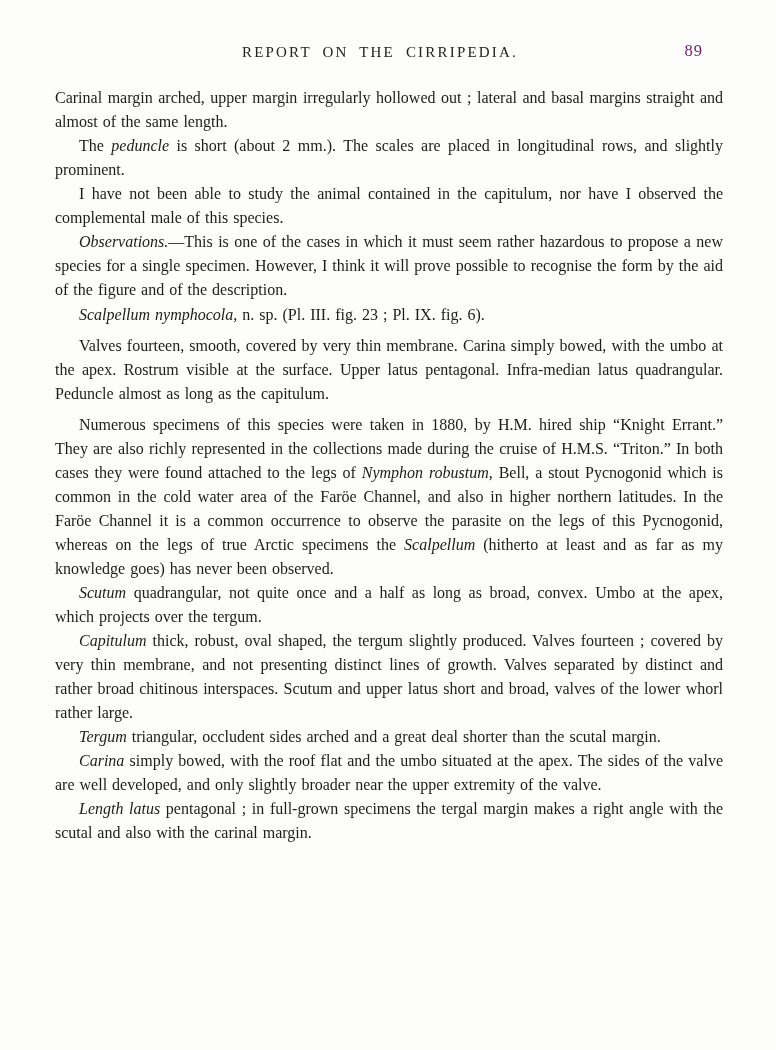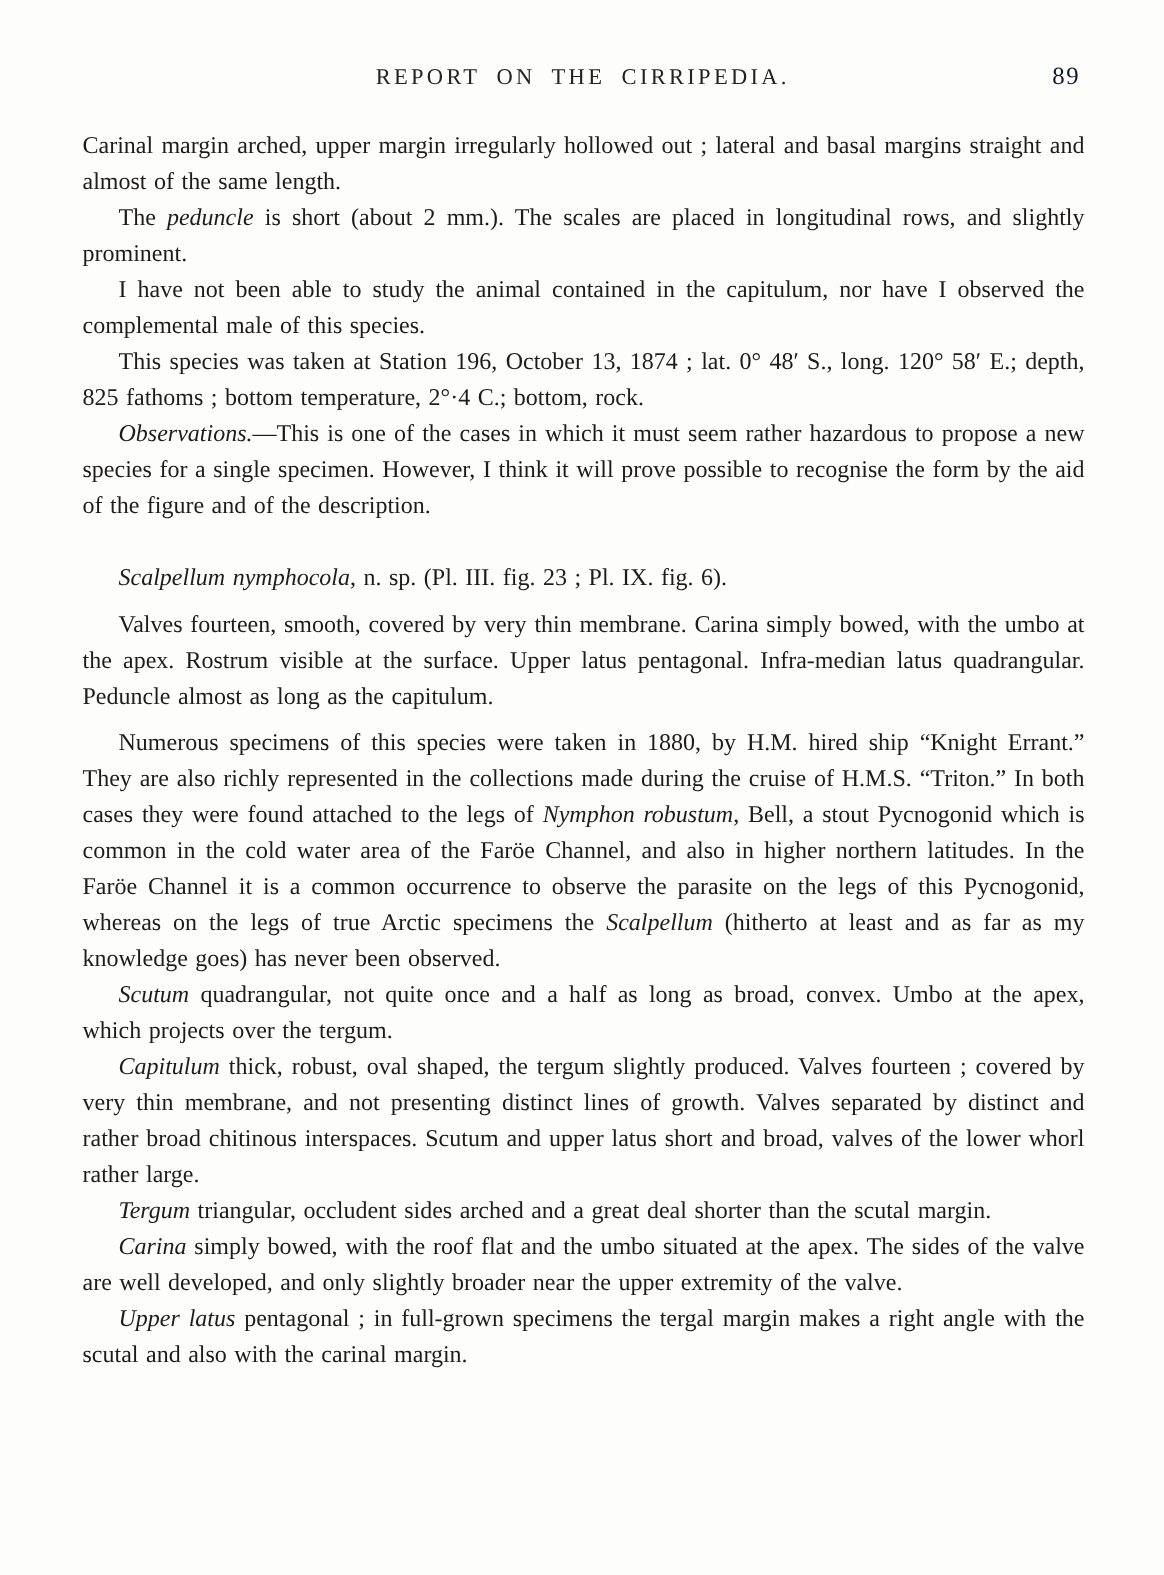--- a/index.html
+++ b/index.html
@@ -14,78 +14,77 @@
     margin: 0 auto;
     background: #fdfdfc;
     color: #1d1c1a;
     font-family: "Liberation Serif", "DejaVu Serif", serif;
     overflow: hidden;
   }
   .running-head {
     position: absolute;
     top: 44px;
     left: 55px;
-    right: 54px;
+    right: 71px;
     height: 22px;
   }
   .head-title {
     position: absolute;
     left: 0;
     right: 0;
     top: 0;
     text-align: center;
     font-size: 15px;
     letter-spacing: 2.2px;
     word-spacing: 5px;
     color: #242220;
   }
   .page-number {
     position: absolute;
     right: 2px;
     top: -3px;
     font-size: 16.5px;
     letter-spacing: 1px;
-    color: #0f172a;
+    color: #701a75;
   }
   .body-text {
     position: absolute;
     left: 55px;
     top: 86px;
     width: 668px;
   }
   .body-text p {
     margin: 0;
     font-size: 16px;
     line-height: 24px;
     text-align: justify;
     word-spacing: 1px;
   }
   .body-text p.indent { text-indent: 24px; }
   .body-text p.space-small  { margin-top: 7px; }
-  .body-text p.space-medium { margin-top: 24px; }
+  .body-text p.space-medium { margin-top: 1px; }
   .body-text p.species-heading { text-align: left; }
   .body-text em { font-style: italic; }
 </style>
 </head>
 <body>
 
 <div class="page">
   <header class="running-head">
     <span class="head-title">REPORT ON THE CIRRIPEDIA.</span>
     <span class="page-number">89</span>
   </header>
 
   <main class="body-text">
       <p class=""><span>Carinal margin arched, upper margin irregularly hollowed out ; lateral and basal margins straight and almost of the same length.</span></p>
       <p class="indent"><span>The </span><em>peduncle</em><span> is short (about 2 mm.).  The scales are placed in longitudinal rows, and slightly prominent.</span></p>
       <p class="indent"><span>I have not been able to study the animal contained in the capitulum, nor have I observed the complemental male of this species.</span></p>
-      <p class="indent"><span>This species was taken at Station 196, October 13, 1874 ; lat. 0° 48′ S., long. 120° 58′ E.; depth, 825 fathoms ; bottom temperature, 2°·4 C.; bottom, rock.</span></p>
       <p class="indent"><em>Observations.</em><span>—This is one of the cases in which it must seem rather hazardous to propose a new species for a single specimen.  However, I think it will prove possible to recognise the form by the aid of the figure and of the description.</span></p>
       <p class="indent space-medium species-heading"><em>Scalpellum nymphocola</em><span>, n. sp. (Pl. III. fig. 23 ; Pl. IX. fig. 6).</span></p>
       <p class="indent space-small"><span>Valves fourteen, smooth, covered by very thin membrane.  Carina simply bowed, with the umbo at the apex.  Rostrum visible at the surface.  Upper latus pentagonal.  Infra-median latus quadrangular.  Peduncle almost as long as the capitulum.</span></p>
       <p class="indent space-small"><span>Numerous specimens of this species were taken in 1880, by H.M. hired ship “Knight Errant.”  They are also richly represented in the collections made during the cruise of H.M.S. “Triton.”  In both cases they were found attached to the legs of </span><em>Nymphon robustum</em><span>, Bell, a stout Pycnogonid which is common in the cold water area of the Faröe Channel, and also in higher northern latitudes.  In the Faröe Channel it is a common occurrence to observe the parasite on the legs of this Pycnogonid, whereas on the legs of true Arctic specimens the </span><em>Scalpellum</em><span> (hitherto at least and as far as my knowledge goes) has never been observed.</span></p>
       <p class="indent"><em>Scutum</em><span> quadrangular, not quite once and a half as long as broad, convex.  Umbo at the apex, which projects over the tergum.</span></p>
       <p class="indent"><em>Capitulum</em><span> thick, robust, oval shaped, the tergum slightly produced.  Valves fourteen ; covered by very thin membrane, and not presenting distinct lines of growth.  Valves separated by distinct and rather broad chitinous interspaces.  Scutum and upper latus short and broad, valves of the lower whorl rather large.</span></p>
       <p class="indent"><em>Tergum</em><span> triangular, occludent sides arched and a great deal shorter than the scutal margin.</span></p>
       <p class="indent"><em>Carina</em><span> simply bowed, with the roof flat and the umbo situated at the apex.  The sides of the valve are well developed, and only slightly broader near the upper extremity of the valve.</span></p>
-      <p class="indent"><em>Upper latus</em><span> pentagonal ; in full-grown specimens the tergal margin makes a right angle with the scutal and also with the carinal margin.</span></p>
+      <p class="indent"><em>Length latus</em><span> pentagonal ; in full-grown specimens the tergal margin makes a right angle with the scutal and also with the carinal margin.</span></p>
     </main>
 </div>
 
 </body></html>

